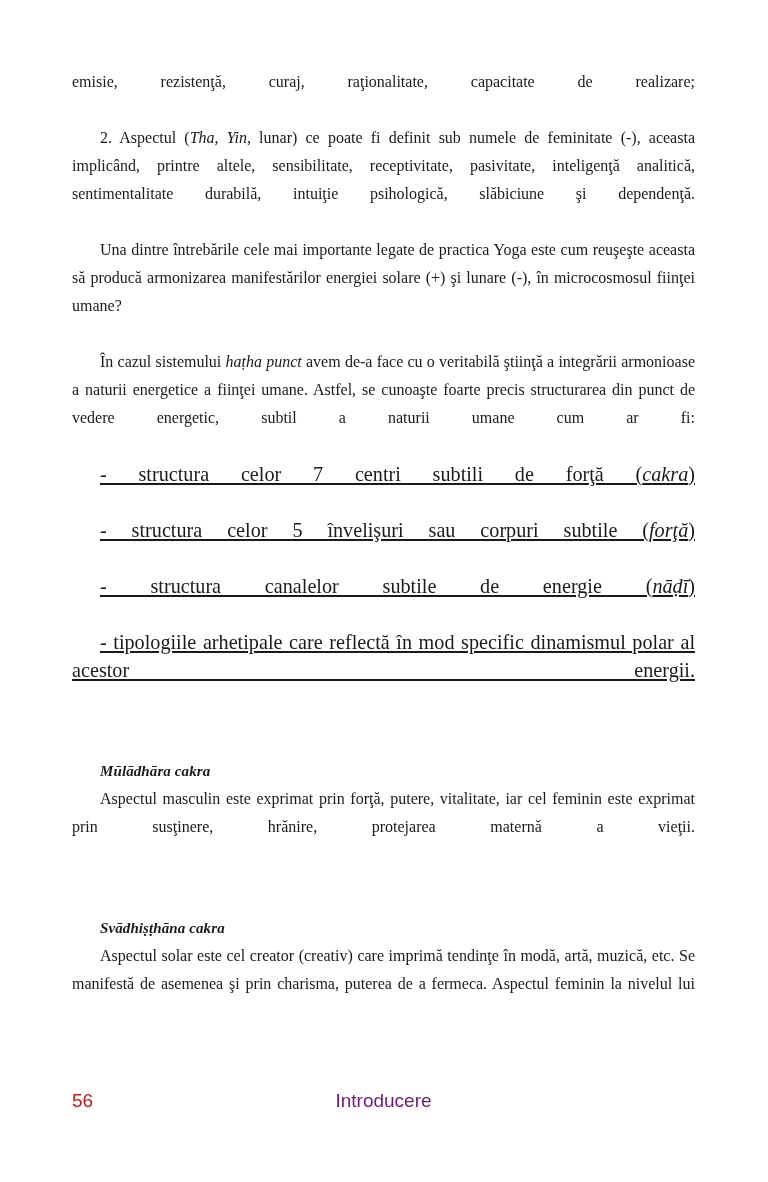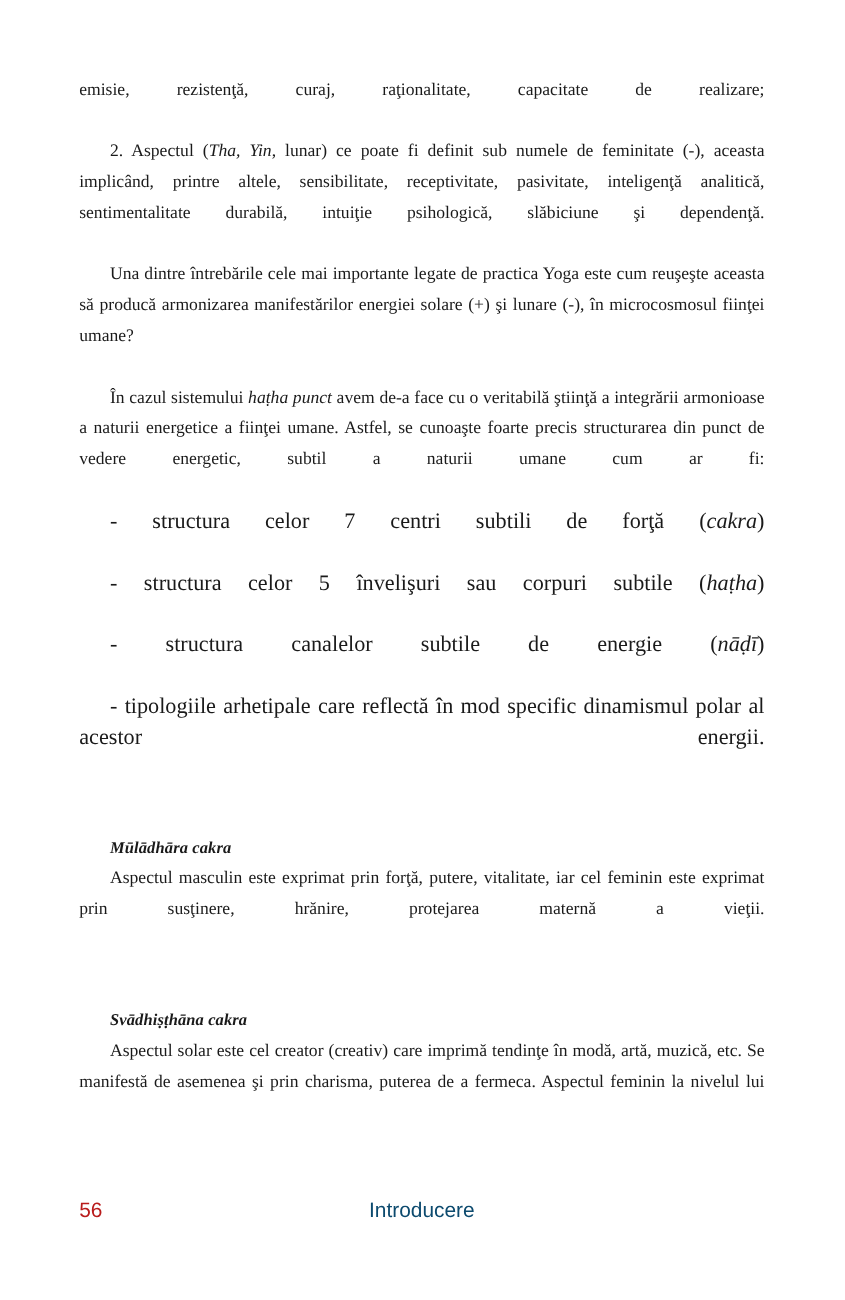--- a/index.html
+++ b/index.html
@@ -52,20 +52,21 @@
     display: inline-block;
     width: 100%;
   }
 
   p.list-item {
     margin: 0;
     font-size: 20.2px;
     line-height: 28px;
     text-align: justify;
     text-indent: 28px;
+    text-decoration: underline;
   }
   p.list-item::after {
     content: "";
     display: inline-block;
     width: 100%;
   }
 
   h3.section-head {
     margin: 0;
     font-size: 15px;
@@ -99,40 +100,40 @@
     font-size: 19px;
     color: #b91c1c;
   }
   .footer-section {
     position: absolute;
     left: 0;
     top: 0;
     width: 623px;
     text-align: center;
     font-size: 19px;
-    color: #0c4a6e;
+    color: #701a75;
   }
 </style>
 </head>
 <body>
 
 <div class="page">
   <div class="content">
 
     <p class="body-par no-indent"><span>emisie, rezistenţă, curaj, raţionalitate, capacitate de realizare;</span></p>
 
     <p class="body-par"><span>2. Aspectul (</span><em class="term">Tha, Yin</em><span>, lunar) ce poate fi definit sub numele de feminitate (-), aceasta implicând, printre altele, sensibilitate, receptivitate, pasivitate, inteligenţă analitică, sentimentalitate durabilă, intuiţie psihologică, slăbiciune şi dependenţă.</span></p>
 
     <p class="body-par"><span>Una dintre întrebările cele mai importante legate de practica Yoga este cum reuşeşte aceasta să producă armonizarea manifestărilor energiei solare (+) şi lunare (-), în microcosmosul fiinţei umane?</span></p>
 
     <p class="body-par"><span>În cazul sistemului </span><em class="term">haṭha punct</em><span> avem de-a face cu o veritabilă ştiinţă a integrării armonioase a naturii energetice a fiinţei umane. Astfel, se cunoaşte foarte precis structurarea din punct de vedere energetic, subtil a naturii umane cum ar fi:</span></p>
 
     <p class="list-item"><span>- structura celor 7 centri subtili de forţă (</span><em class="term">cakra</em><span>)</span></p>
 
-    <p class="list-item"><span>- structura celor 5 învelişuri sau corpuri subtile (</span><em class="term">haṭha</em><span>)</span></p>
+    <p class="list-item"><span>- structura celor 5 învelişuri sau corpuri subtile (</span><em class="term">forţă</em><span>)</span></p>
 
     <p class="list-item"><span>- structura canalelor subtile de energie (</span><em class="term">nāḍī</em><span>)</span></p>
 
 
     <p class="list-item"><span>- tipologiile arhetipale care reflectă în mod specific dinamismul polar al acestor energii.</span></p>
 
 
     <div class="gap-before-head"></div>
 
     <h3 class="section-head">Mūlādhāra cakra</h3>

